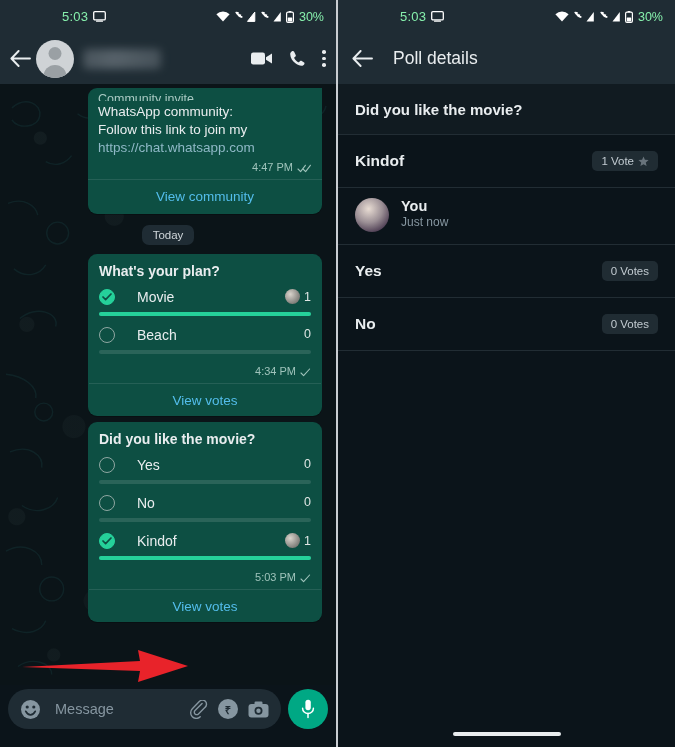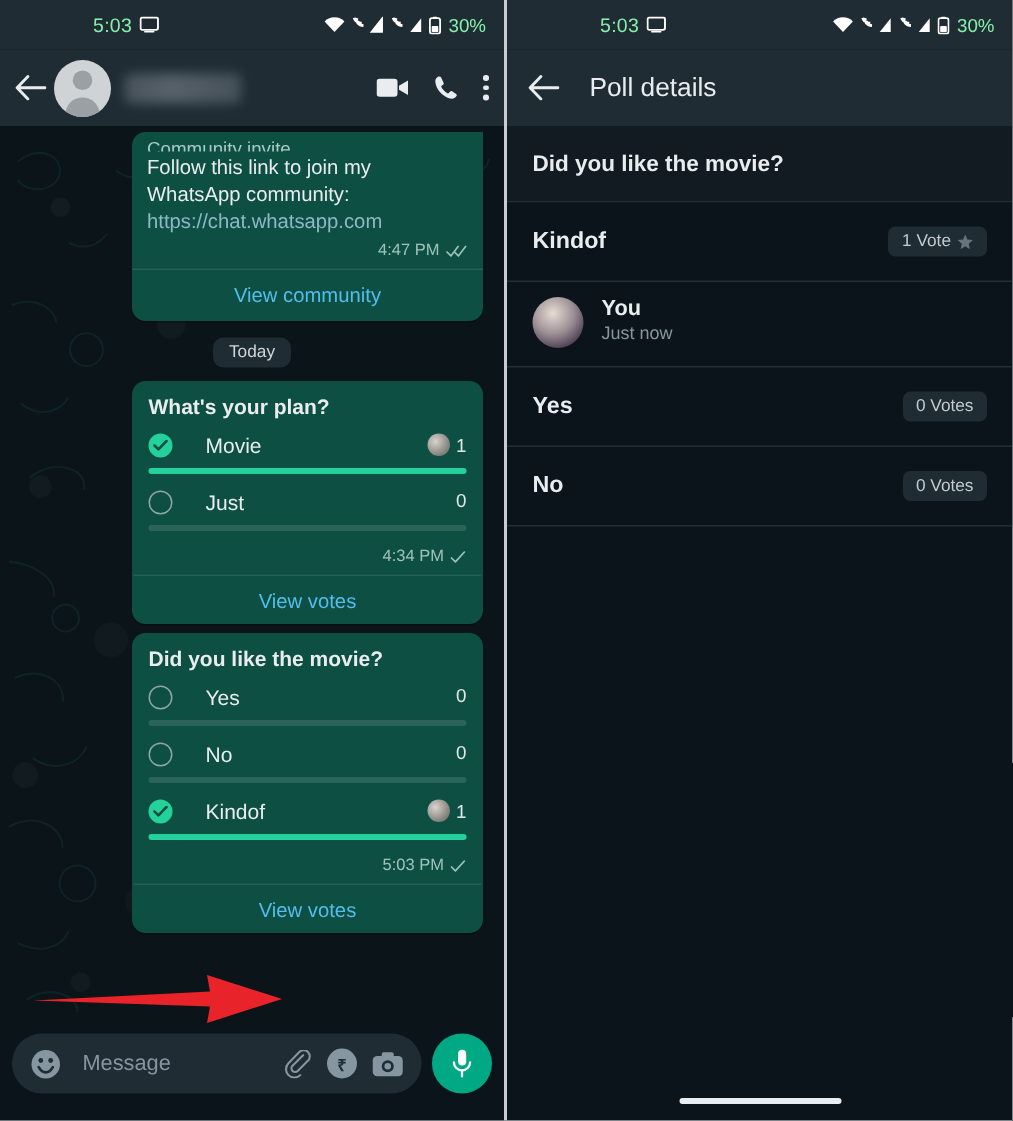--- a/index.html
+++ b/index.html
@@ -129,21 +129,21 @@
     overflow: hidden; height: 9px;
   }
   .invite-text { font-size: 13.5px; line-height: 18px; color:#e9edef; }
   .invite-link { font-size: 13.5px; line-height: 18px; color:#8fb8c6; word-break: break-all; position: relative; }
   .blurspan {
     display:inline-block; width:92px; height:13px; vertical-align:-2px;
     background: linear-gradient(90deg, rgba(120,150,160,.45), rgba(120,150,160,.3));
     filter: blur(3px); border-radius:3px;
   }
   .meta {
-    display:flex; align-items:center; justify-content:flex-end; gap:4px;
+    display:flex; align-items:flex-end; justify-content:flex-end; gap:4px;
     font-size: 11px; color:#9fc3bb; margin-top: 4px;
   }
   .divider-line { height:1px; background: rgba(255,255,255,.10); margin: 6px -10px 0; }
   .action-link {
     text-align:center; color:#53bdeb; font-size:13.5px;
     padding: 9px 0 4px; cursor: pointer;
   }
 
   .daychip-wrap { display:flex; justify-content:center; margin: 11px 0 9px; }
   .daychip {
@@ -347,22 +347,22 @@
           <path d="M18 586c14-10 34-4 34 8"></path>
           <path d="M78 30c10 8 22 4 26-6"></path>
           <path d="M110 12c12-8 26 0 24 10"></path>
           <path d="M300 30c12 10 26 2 28-8"></path>
           <path d="M262 12c10-8 22-2 22 8"></path>
         </g>
       </svg>
 
       <div class="bubble invite" style="margin-top:4px;">
         <div class="invite-label">Community invite</div>
+        <div class="invite-text">WhatsApp community:</div>
         <div class="invite-text">Follow this link to join my</div>
-        <div class="invite-text">WhatsApp community:</div>
         <div class="invite-link">https://chat.whatsapp.com</div>
         <div class="meta">
           <span>4:47 PM</span>
           <span class="ico">
             <svg width="15" height="9" viewBox="0 0 15 9">
                 <path d="M1 5 3.6 7.6 8.4 1.3M6 5 8.6 7.6 13.4 1.3" fill="none" stroke="#9fc3bb" stroke-width="1.1" stroke-linecap="round" stroke-linejoin="round"></path>
               </svg>
           </span>
         </div>
         <div class="divider-line"></div>
@@ -390,21 +390,21 @@
             </span>
           </div>
           <div class="bar">
               <span style="width:100%"></span>
             </div>
         </div>
 
         <div class="poll-opt">
           <div class="poll-row">
             <span class="radio"></span>
-            <span class="poll-label">Just</span>
+            <span class="poll-label">Beach</span>
             <span class="poll-count">
               <span>0</span>
             </span>
           </div>
           <div class="bar">
               <span style="width:0%"></span>
             </div>
         </div>
 
         <div class="meta">

